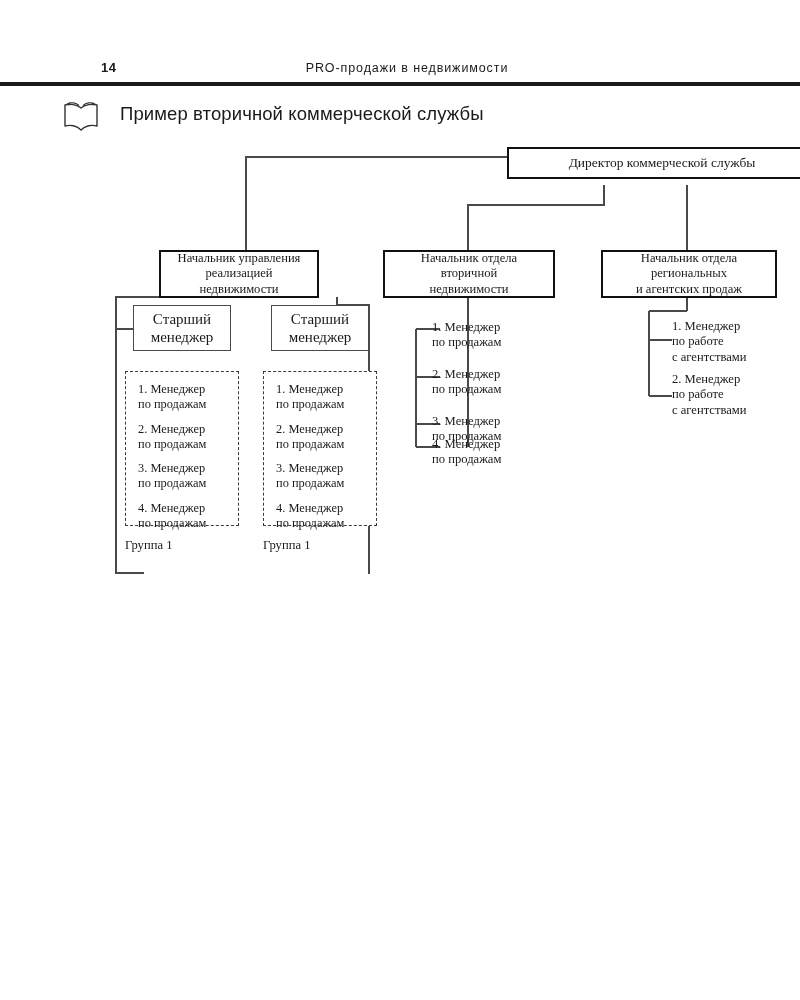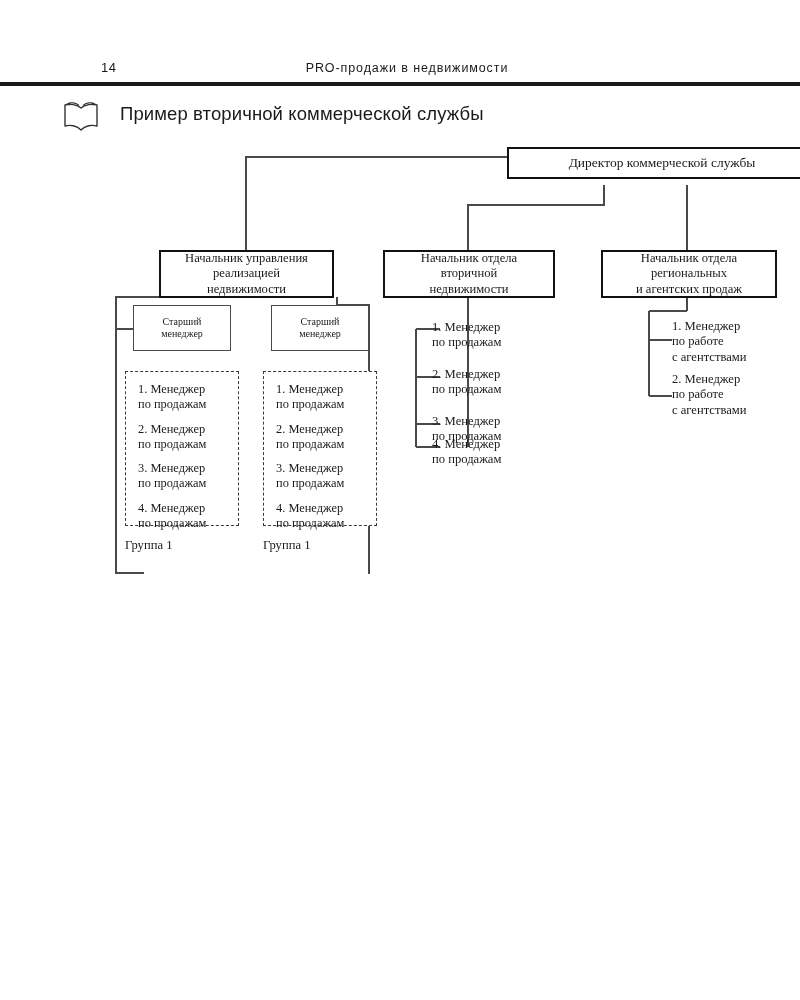--- a/index.html
+++ b/index.html
@@ -15,21 +15,21 @@
     color: #1a1a1a;
     overflow: hidden;
   }
 
   
   .page-number {
     position: absolute;
     left: 101px;
     top: 60px;
     font-size: 13px;
-    font-weight: normal;
+    font-weight: bold;
     letter-spacing: 0.5px;
   }
   .running-title {
     position: absolute;
     left: 0;
     right: 0;
     top: 61px;
     text-align: center;
     font-size: 12.5px;
     letter-spacing: 0.9px;
@@ -94,21 +94,21 @@
   .node-top {
     border: 2.2px solid #111;
     font-size: 13.5px;
   }
   .node-head {
     border: 2.2px solid #111;
     font-size: 12.6px;
   }
   .node-senior {
     border: 1.6px solid #4a4a4a;
-    font-size: 10px;
+    font-size: 15px;
   }
   .node-group {
     border: 1.7px dashed #3a3a3a;
     background: #ffffff;
     display: block;
     padding: 10px 0 10px 12px;
     text-align: left;
     font-size: 12.4px;
     line-height: 1.23;
   }
@@ -176,21 +176,21 @@
       <path d="M683 297 L683 311"></path>
       <path d="M645 311 L683 311"></path>
       <path d="M645 311 L645 396"></path>
       <path d="M645 340 L668 340"></path>
       <path d="M645 396 L668 396"></path>
     </g>
   </svg>
 
   <div class="node node-top" style="left:503px; top:147px; width:310px; height:32px;">Директор коммерческой службы</div>
 
-  <div class="node node-head" style="left:155px; top:250px; width:175px; height:48px; white-space:pre-line;">Начальник управления
+  <div class="node node-head" style="left:155px; top:250px; width:160px; height:48px; white-space:pre-line;">Начальник управления
 реализацией
 недвижимости</div>
 
   <div class="node node-head" style="left:379px; top:250px; width:172px; height:48px; white-space:pre-line;">Начальник отдела
 вторичной
 недвижимости</div>
 
   <div class="node node-head" style="left:597px; top:250px; width:176px; height:48px; white-space:pre-line;">Начальник отдела
 региональных
 и агентских продаж</div>

